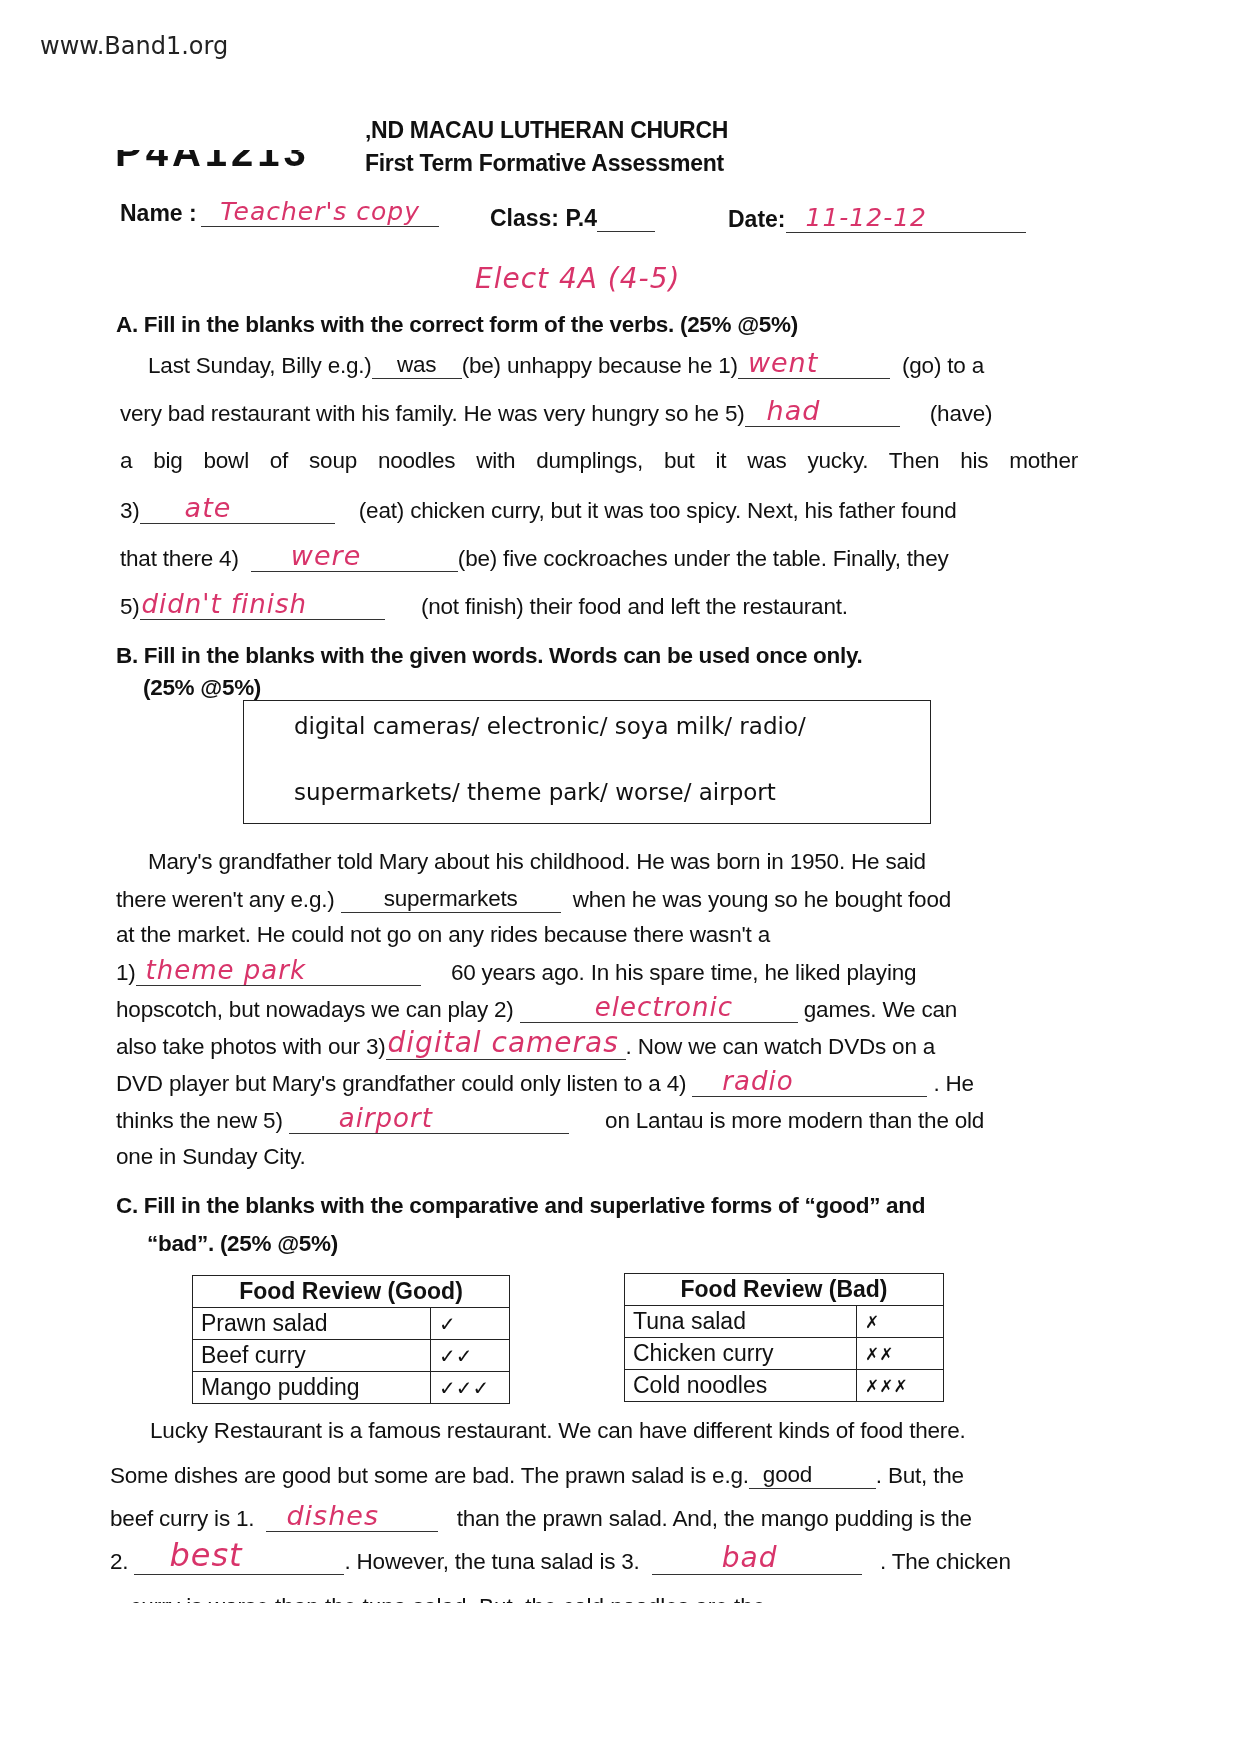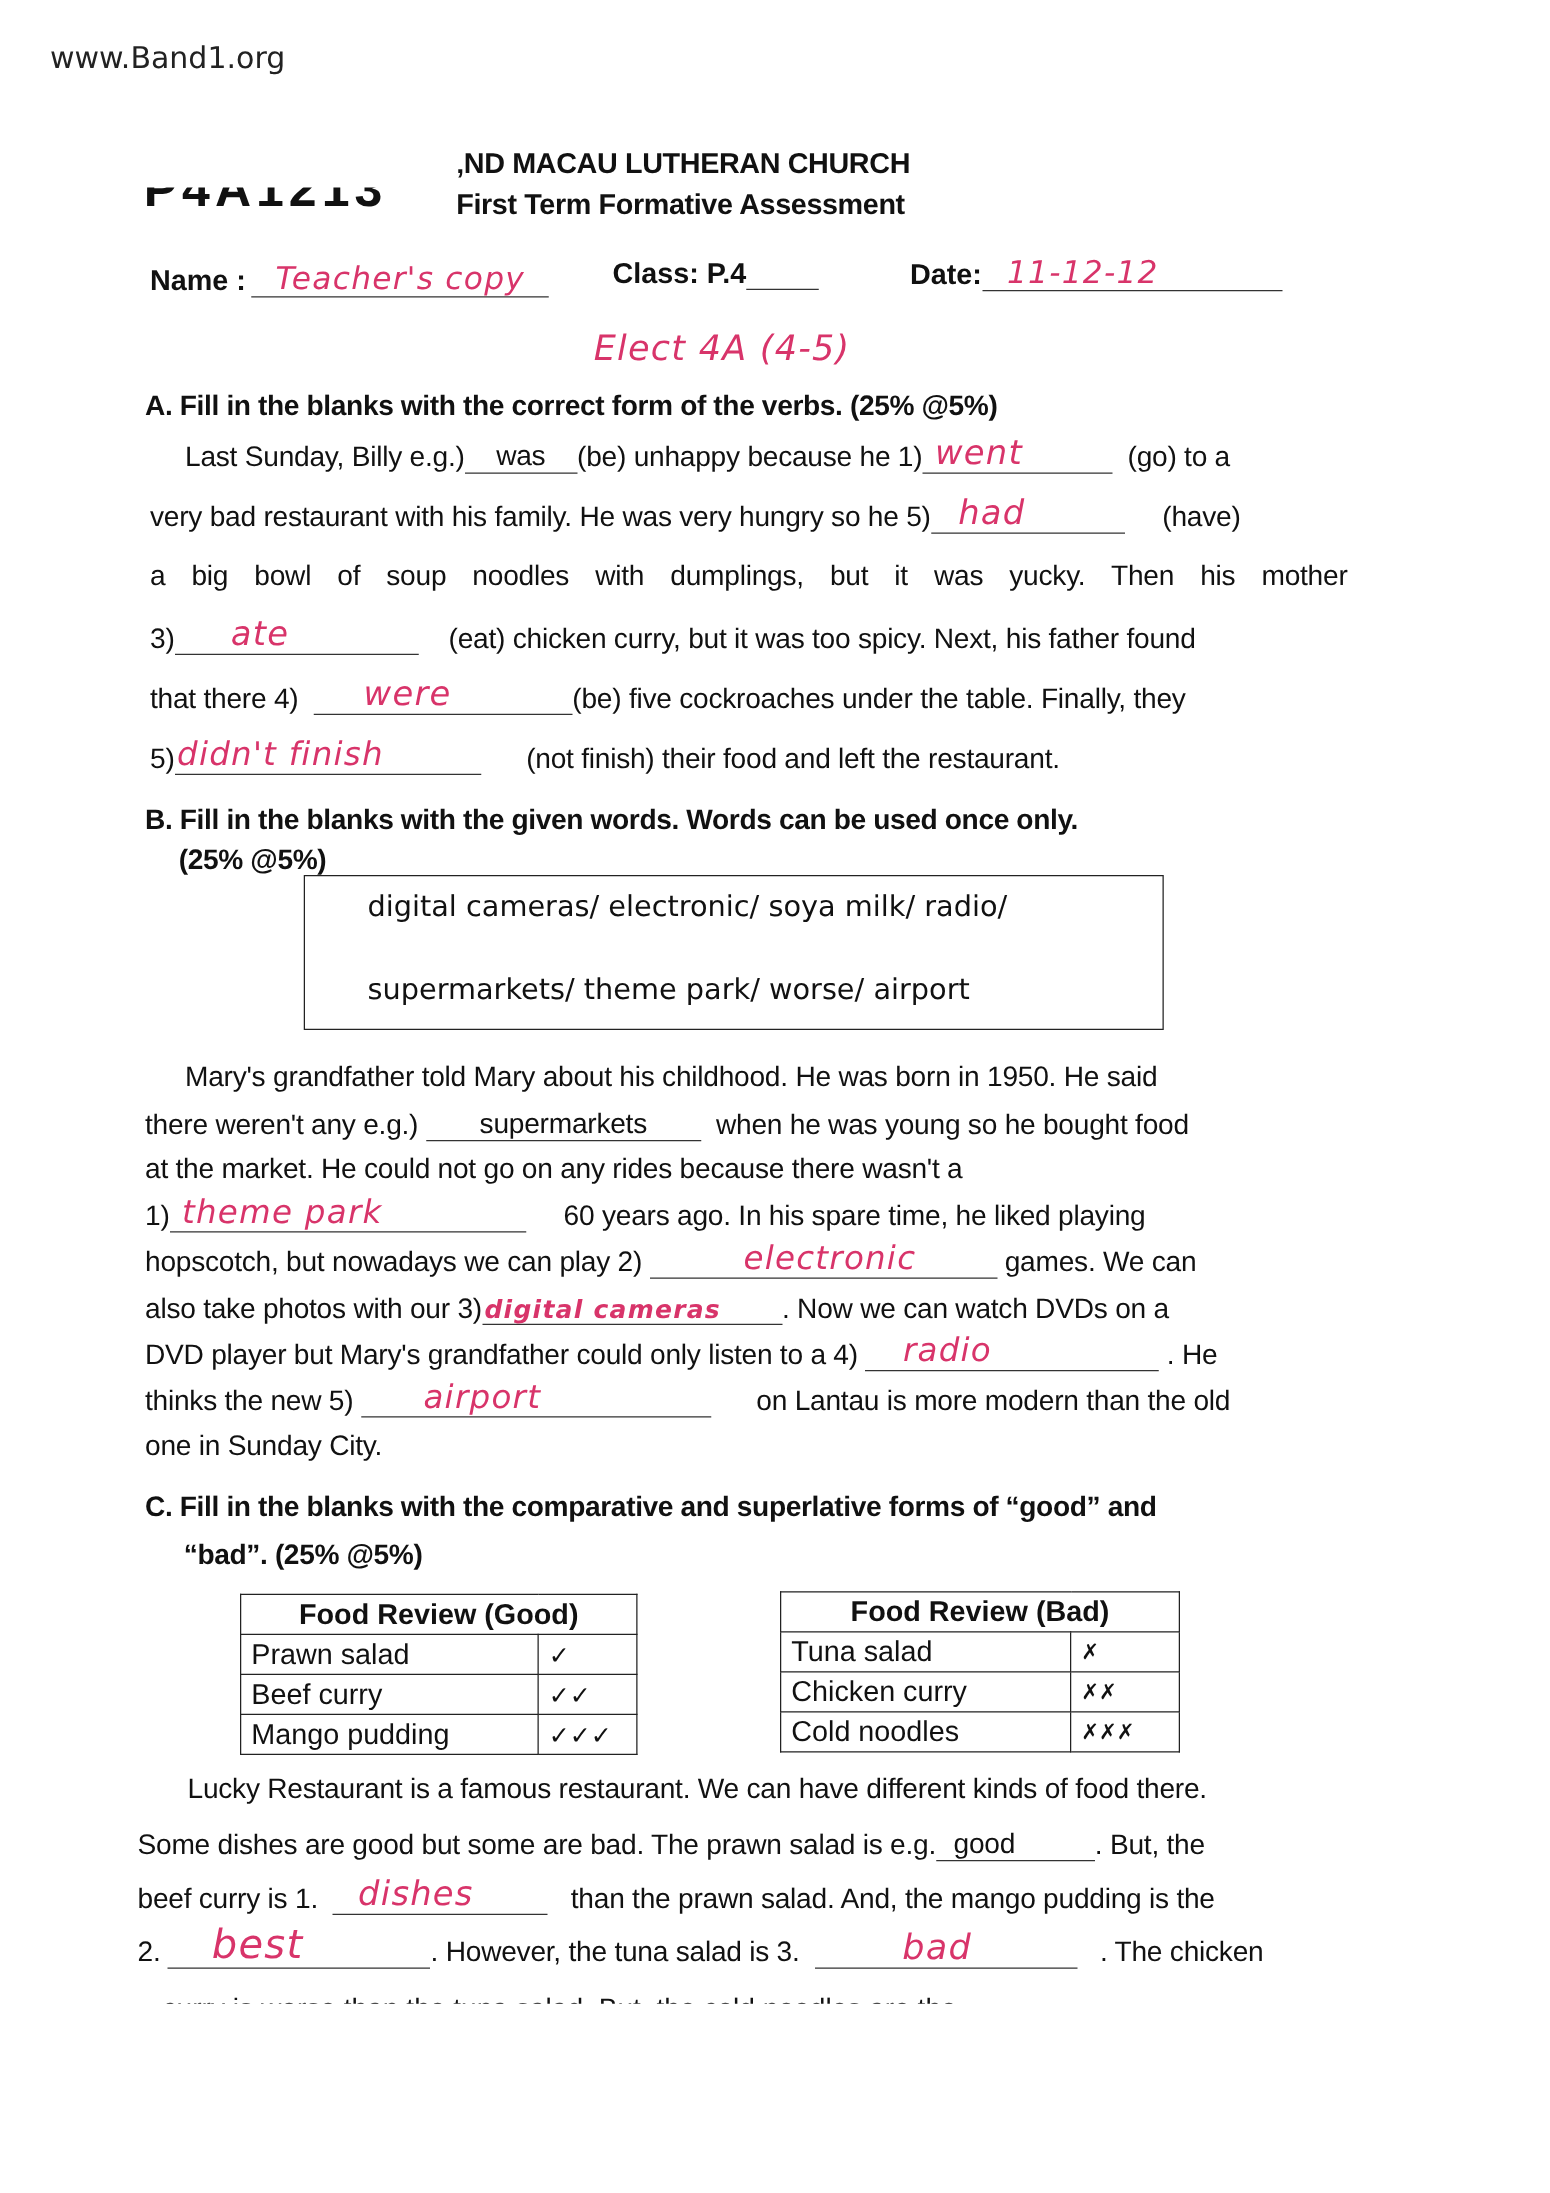--- a/index.html
+++ b/index.html
@@ -33,21 +33,21 @@
 <div class="abs cal watermark">www.Band1.org</div>
 
 <div class="abs sans school-title">‚ND MACAU LUTHERAN CHURCH</div>
 <div class="abs sans school-sub">First Term Formative Assessment</div>
 <div class="abs sans code-clip">
     <span>P4A1213</span>
   </div>
 
 <div class="abs sans" style="left:120px; top:200px;">
   <span class="field-label">Name :</span>
-  <span class="blank" style="width:238px;margin-top:11px;"><span class="ans hand" style="font-size:25px;">Teacher's copy</span></span>
+  <span class="blank" style="width:238px;"><span class="ans hand" style="font-size:25px;">Teacher's copy</span></span>
 </div>
 <div class="abs sans" style="left:490px; top:205px;">
   <span class="field-label">Class: P.4</span><span class="blank" style="width:58px;"></span>
 </div>
 <div class="abs sans" style="left:728px; top:206px;">
   <span class="field-label">Date:</span><span class="blank" style="width:240px;"><span class="ans hand" style="font-size:25px; text-align:left; left:20px;">11-12-12</span></span>
 </div>
 <div class="abs hand" style="left:475px; top:262px; font-size:28px;">Elect 4A (4-5)</div>
 
 <div class="abs sans section-head" style="left:116px; top:312px;">A. Fill in the blanks with the correct form of the verbs. (25% @5%)</div>
@@ -92,21 +92,21 @@
 
 <div class="abs sans body-text" style="left:116px; top:959px;">
   <span>1)</span><span class="blank" style="width:285px;"><span class="ans hand" style="font-size:26px; text-align:left; left:10px;">theme park</span></span>&nbsp;&nbsp;&nbsp;&nbsp;&nbsp;<span>60 years ago. In his spare time, he liked playing</span>
 </div>
 
 <div class="abs sans body-text" style="left:116px; top:996px;">
   <span>hopscotch, but nowadays we can play 2)</span>&nbsp;<span class="blank" style="width:278px;"><span class="ans hand" style="font-size:26px; text-align:left; left:75px;">electronic</span></span>&nbsp;<span>games. We can</span>
 </div>
 
 <div class="abs sans body-text" style="left:116px; top:1033px;">
-  <span>also take photos with our 3)</span><span class="blank" style="width:240px;"><span class="ans hand" style="font-size:20px; text-align:left; left:2px;font-weight:bold;">digital cameras</span></span><span>. Now we can watch DVDs on a</span>
+  <span>also take photos with our 3)</span><span class="blank" style="width:240px;"><span class="ans hand" style="font-size:28px; text-align:left; left:2px;">digital cameras</span></span><span>. Now we can watch DVDs on a</span>
 </div>
 
 <div class="abs sans body-text" style="left:116px; top:1070px;">
   <span>DVD player but Mary's grandfather could only listen to a 4)</span>&nbsp;<span class="blank" style="width:235px;"><span class="ans hand" style="font-size:26px; text-align:left; left:30px;">radio</span></span>&nbsp;<span>. He</span>
 </div>
 
 <div class="abs sans body-text" style="left:116px; top:1107px;">
   <span>thinks the new 5)</span>&nbsp;<span class="blank" style="width:280px;"><span class="ans hand" style="font-size:26px; text-align:left; left:50px;">airport</span></span>&nbsp;&nbsp;&nbsp;&nbsp;&nbsp;&nbsp;<span>on Lantau is more modern than the old</span>
 </div>
 

